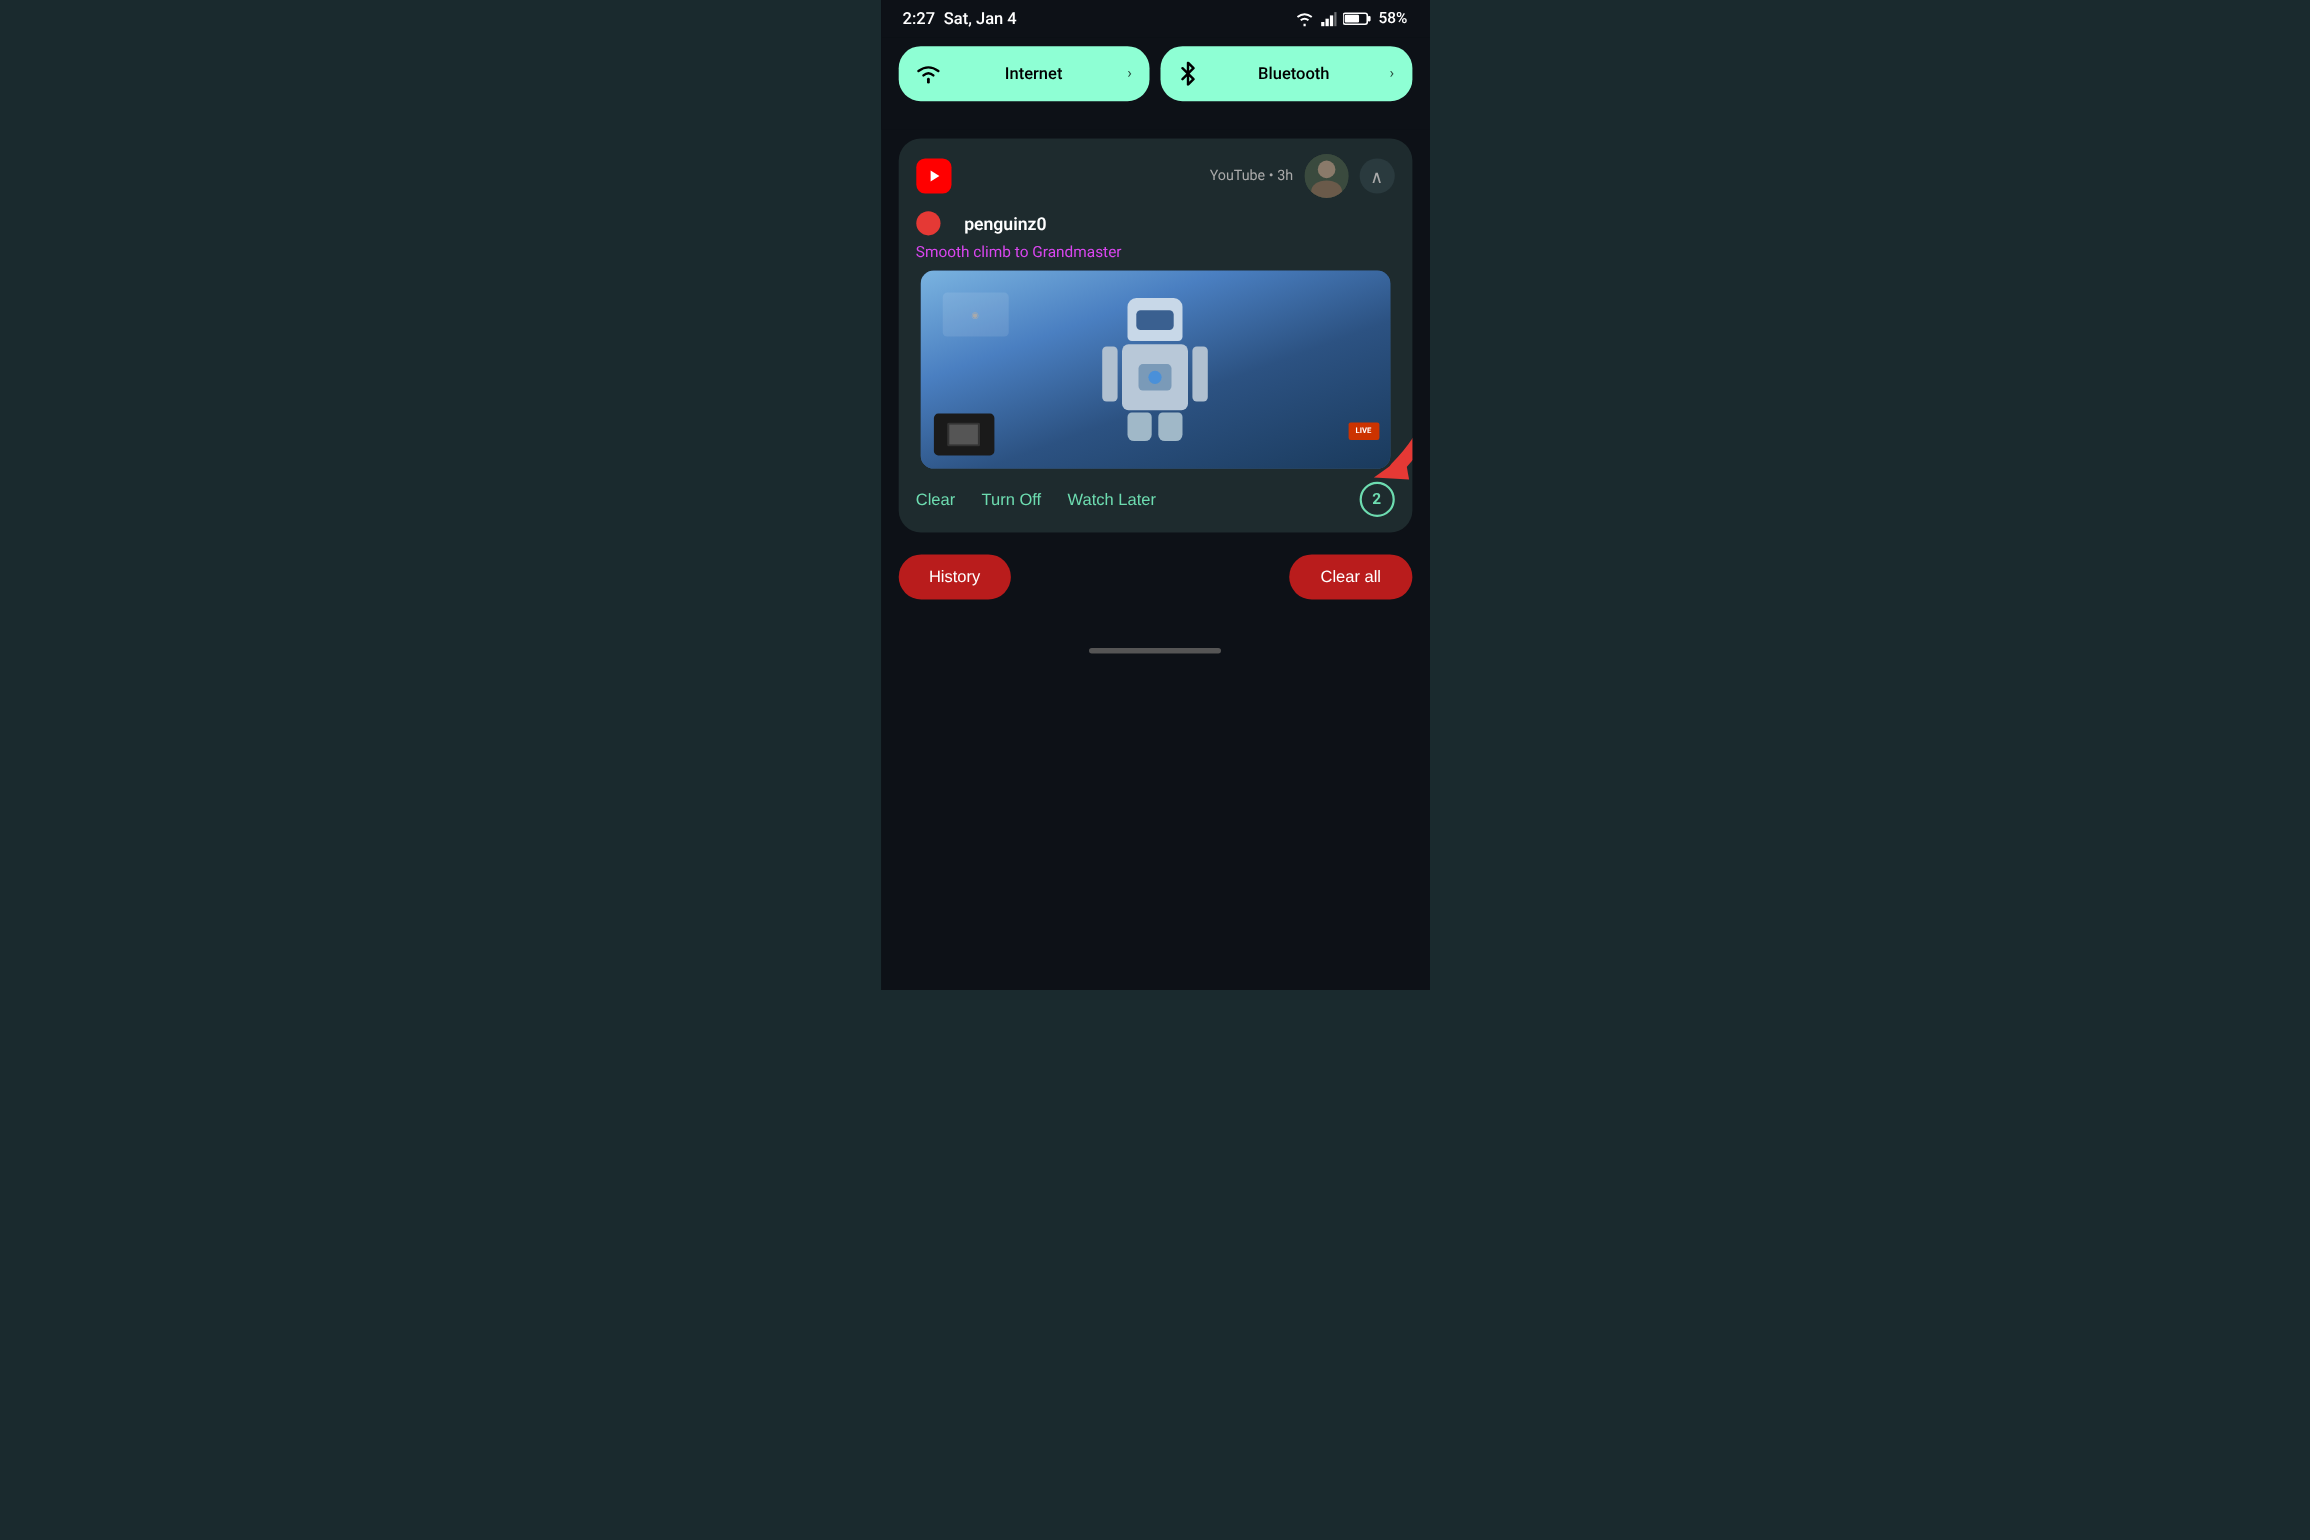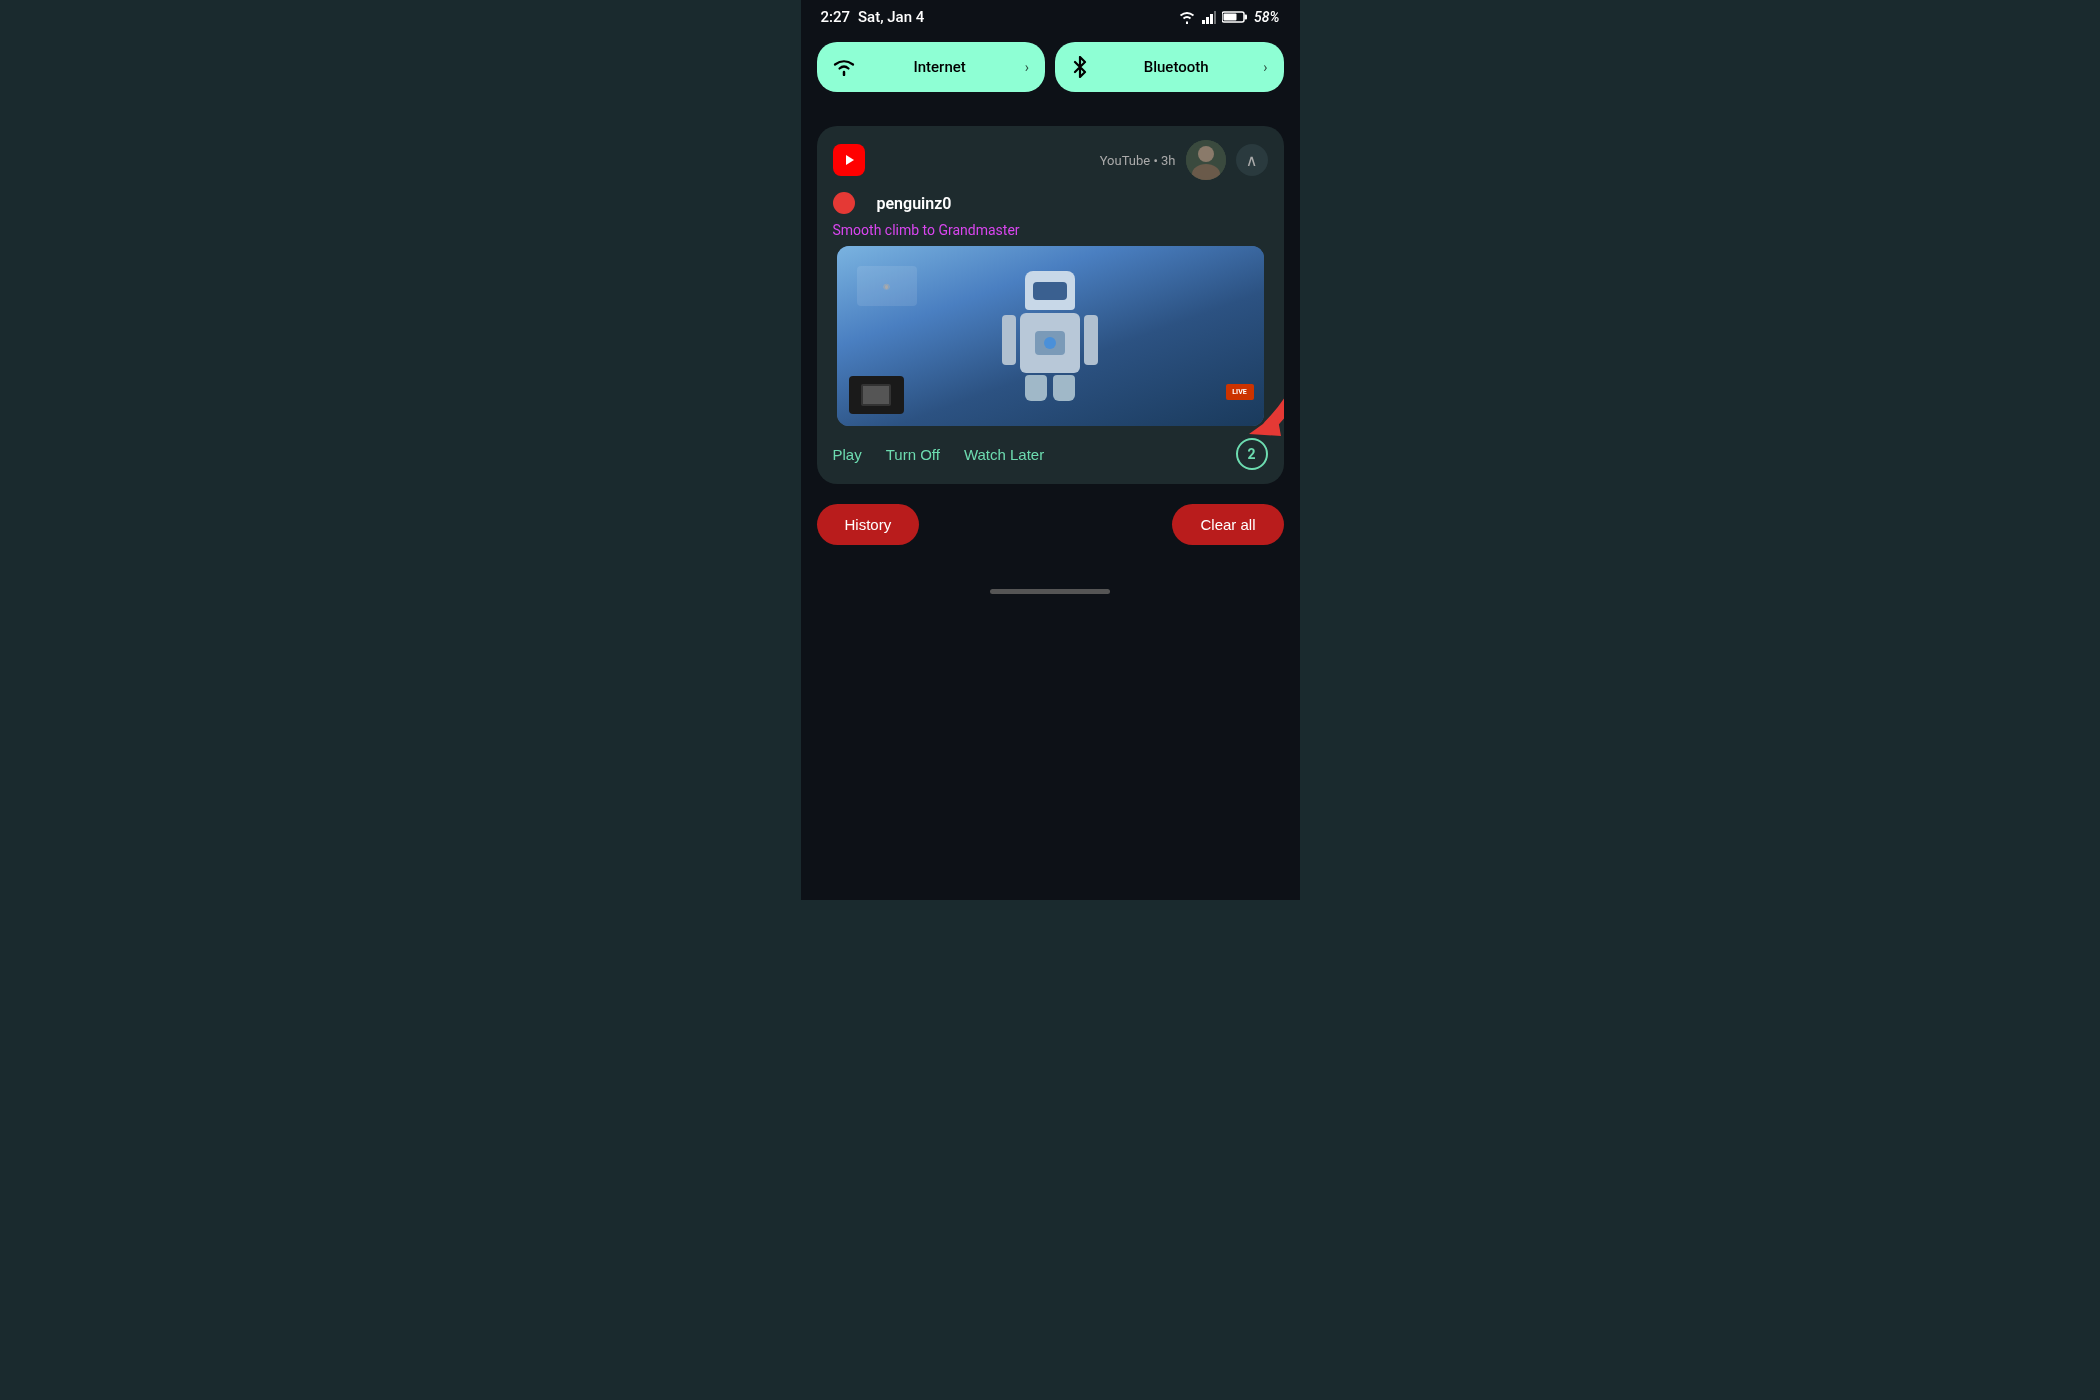--- a/index.html
+++ b/index.html
@@ -326,21 +326,21 @@
         <rect x="0" y="10" width="3" height="4" fill="white"></rect>
         <rect x="4" y="7" width="3" height="7" fill="white"></rect>
         <rect x="8" y="4" width="3" height="10" fill="white"></rect>
         <rect x="12" y="1" width="3" height="13" fill="white" opacity="0.4"></rect>
       </svg>
       <svg width="26" height="14" viewBox="0 0 26 14">
         <rect x="0" y="2" width="22" height="10" rx="2" fill="none" stroke="white" stroke-width="1.5"></rect>
         <rect x="22.5" y="4.5" width="2.5" height="5" rx="1" fill="white"></rect>
         <rect x="1.5" y="3.5" width="13" height="7" rx="1" fill="white"></rect>
       </svg>
-      <span style="color:white;font-size:14px;font-style:italic;">58%</span>
+      <span style="color:white;font-size:14px;">58%</span>
     </div>
   </div>
 
   <div class="quick-settings">
 
     <div class="qs-row">
       <div class="qs-tile active">
         <svg width="22" height="18" viewBox="0 0 22 18">
           <path d="M11 14 L11 17" stroke="#000" stroke-width="2.5" fill="none" stroke-linecap="round"></path>
           <path d="M6.5 10.5 Q11 6.5 15.5 10.5" stroke="#000" stroke-width="2.2" fill="none" stroke-linecap="round"></path>
@@ -440,21 +440,21 @@
             <polygon points="0 0, 10 3.5, 0 7" fill="#e53935"></polygon>
           </marker>
         </defs>
 
         <path d="M90 10 Q110 60 60 110" stroke="#e53935" stroke-width="12" fill="none" stroke-linecap="round"></path>
         <polygon points="40,118 68,98 72,120" fill="#e53935"></polygon>
       </svg>
     </div>
 
     <div class="notif-actions">
-      <button class="action-btn">Play</button>
+      <button class="action-btn">Clear</button>
       <button class="action-btn">Turn Off</button>
       <button class="action-btn">Watch Later</button>
       <div class="yt-circle-badge">
         <span>2</span>
       </div>
     </div>
   </div>
 
   <div class="bottom-actions">
     <button class="bottom-btn">History</button>

